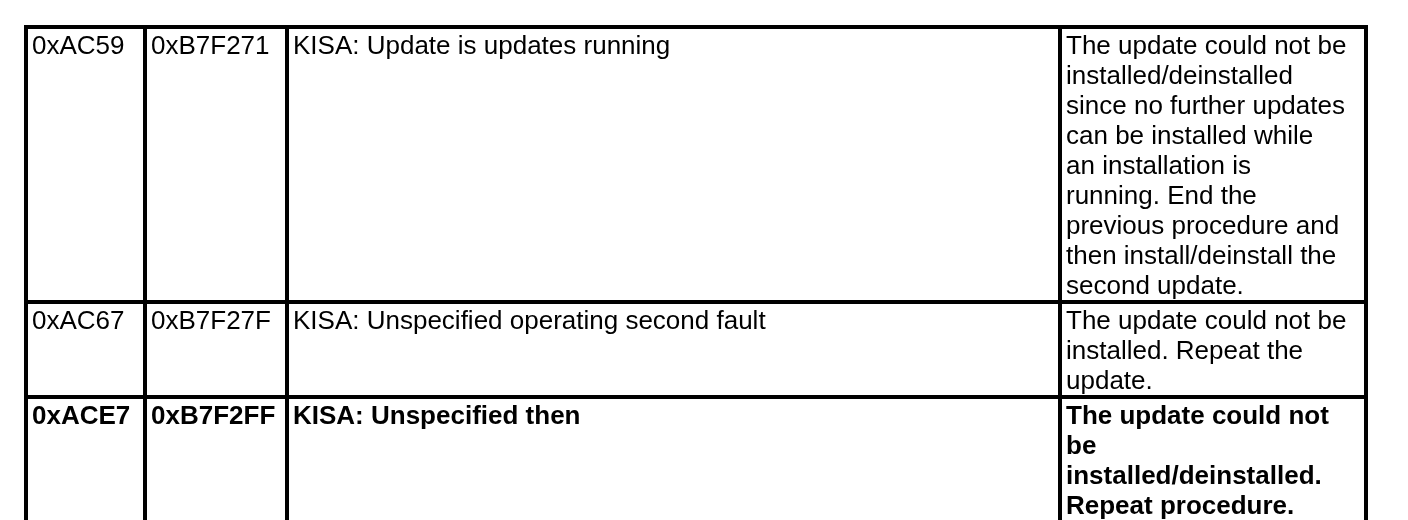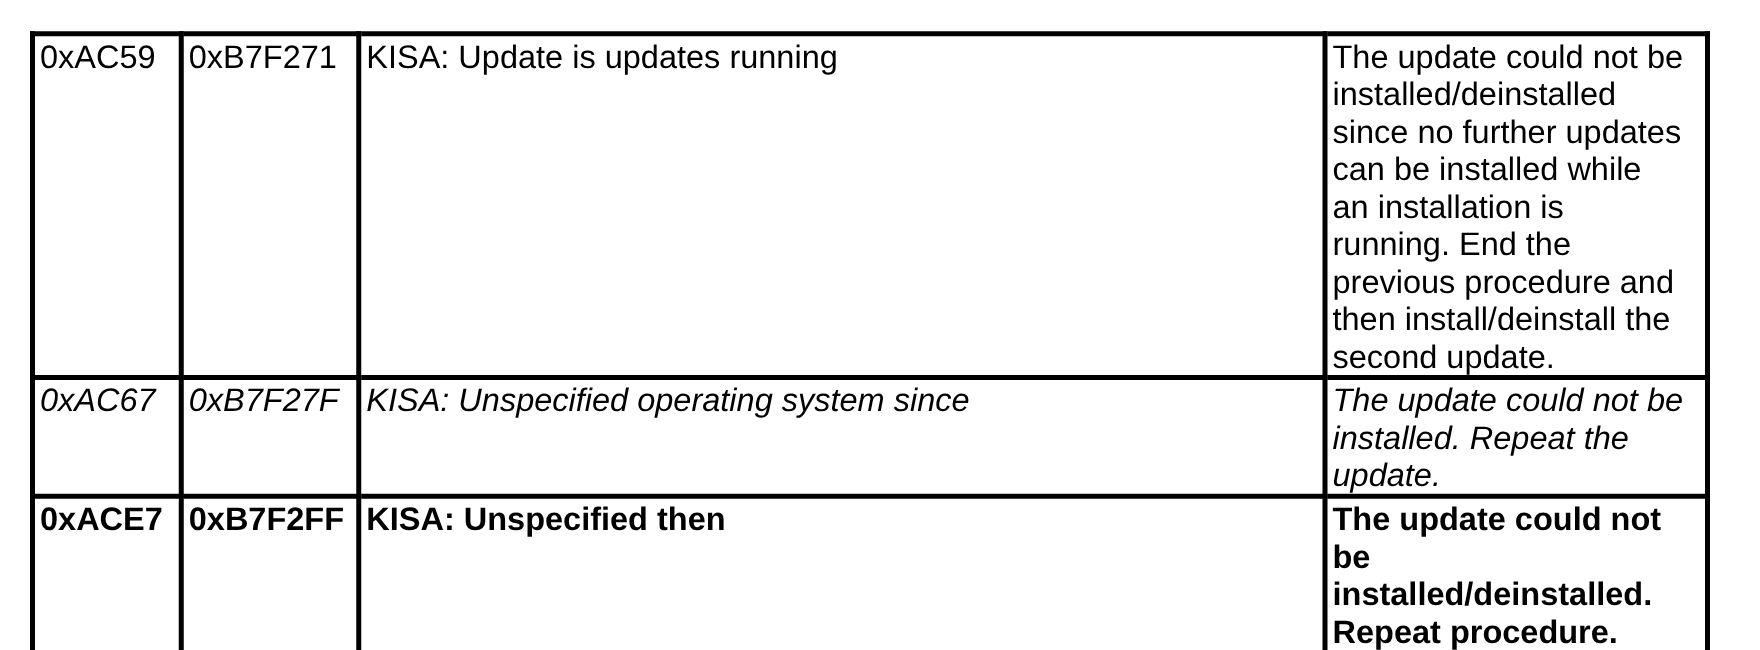--- a/index.html
+++ b/index.html
@@ -27,21 +27,21 @@
     vertical-align: top;
     padding: 1px 3px 0 4px;
     font-size: 26px;
     line-height: 30px;
     overflow: hidden;
   }
   td.remedy-cell {
     white-space: pre-line;
   }
   tr.row-1 { height: 275px; }
-  tr.row-2 { height: 95px; font-style: italic; }
+  tr.row-2 { height: 95px; }
   tr.row-3 { height: 103px; font-weight: bold; }
 </style>
 </head>
 <body>
 
 <table class="error-table">
   <colgroup>
     <col style="width:119px">
     <col style="width:142px">
     <col style="width:773px">
@@ -58,21 +58,21 @@
 can be installed while
 an installation is
 running. End the
 previous procedure and
 then install/deinstall the
 second update.</td>
     </tr>
     <tr class="row-2">
       <td>0xAC67</td>
       <td>0xB7F27F</td>
-      <td>KISA: Unspecified operating system since</td>
+      <td>KISA: Unspecified operating second fault</td>
       <td class="remedy-cell">The update could not be
 installed. Repeat the
 update.</td>
     </tr>
     <tr class="row-3">
       <td>0xACE7</td>
       <td>0xB7F2FF</td>
       <td>KISA: Unspecified then</td>
       <td class="remedy-cell">The update could not be
 installed/deinstalled.

